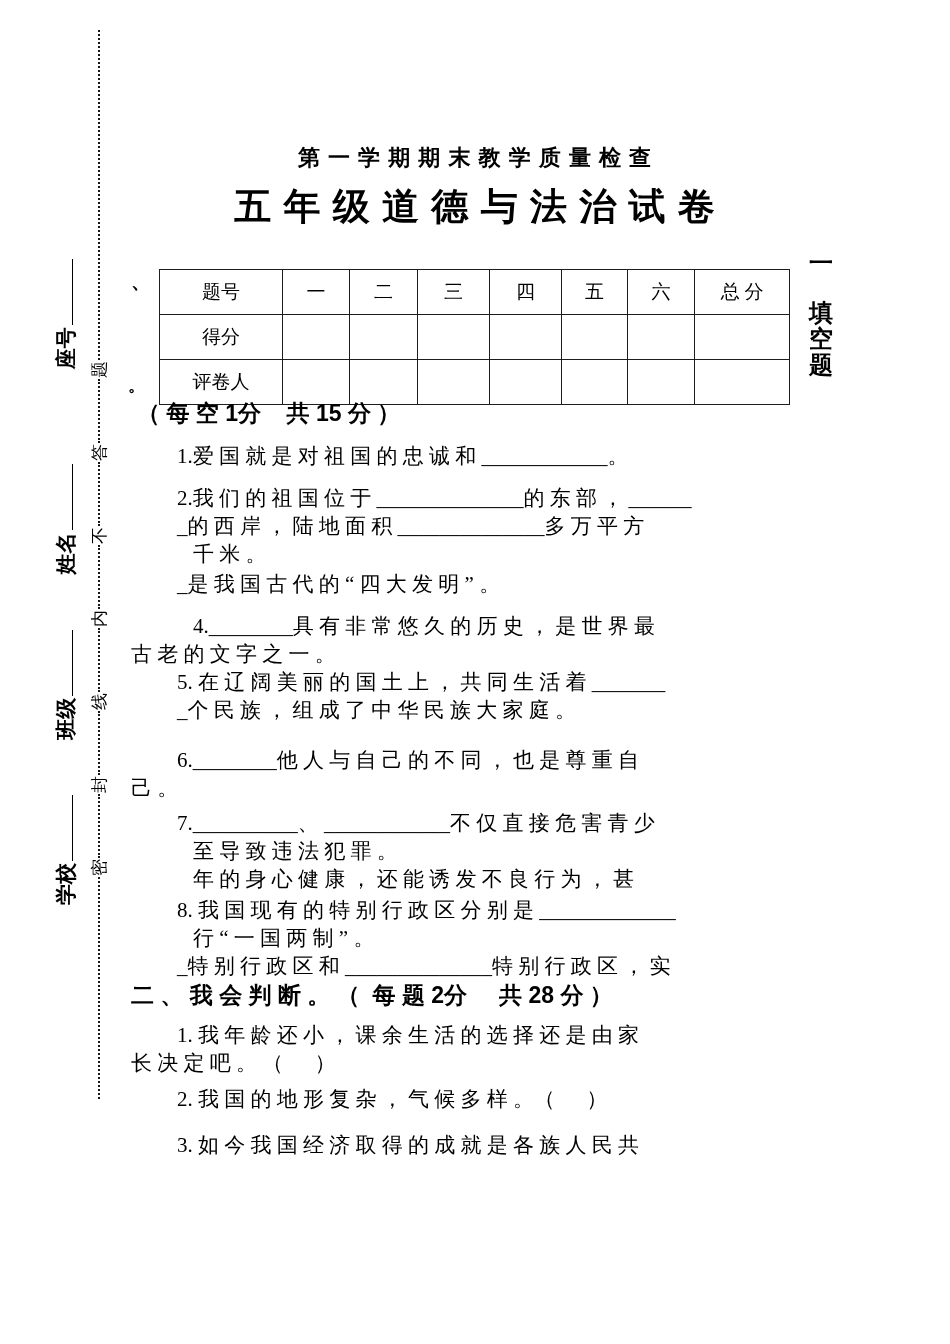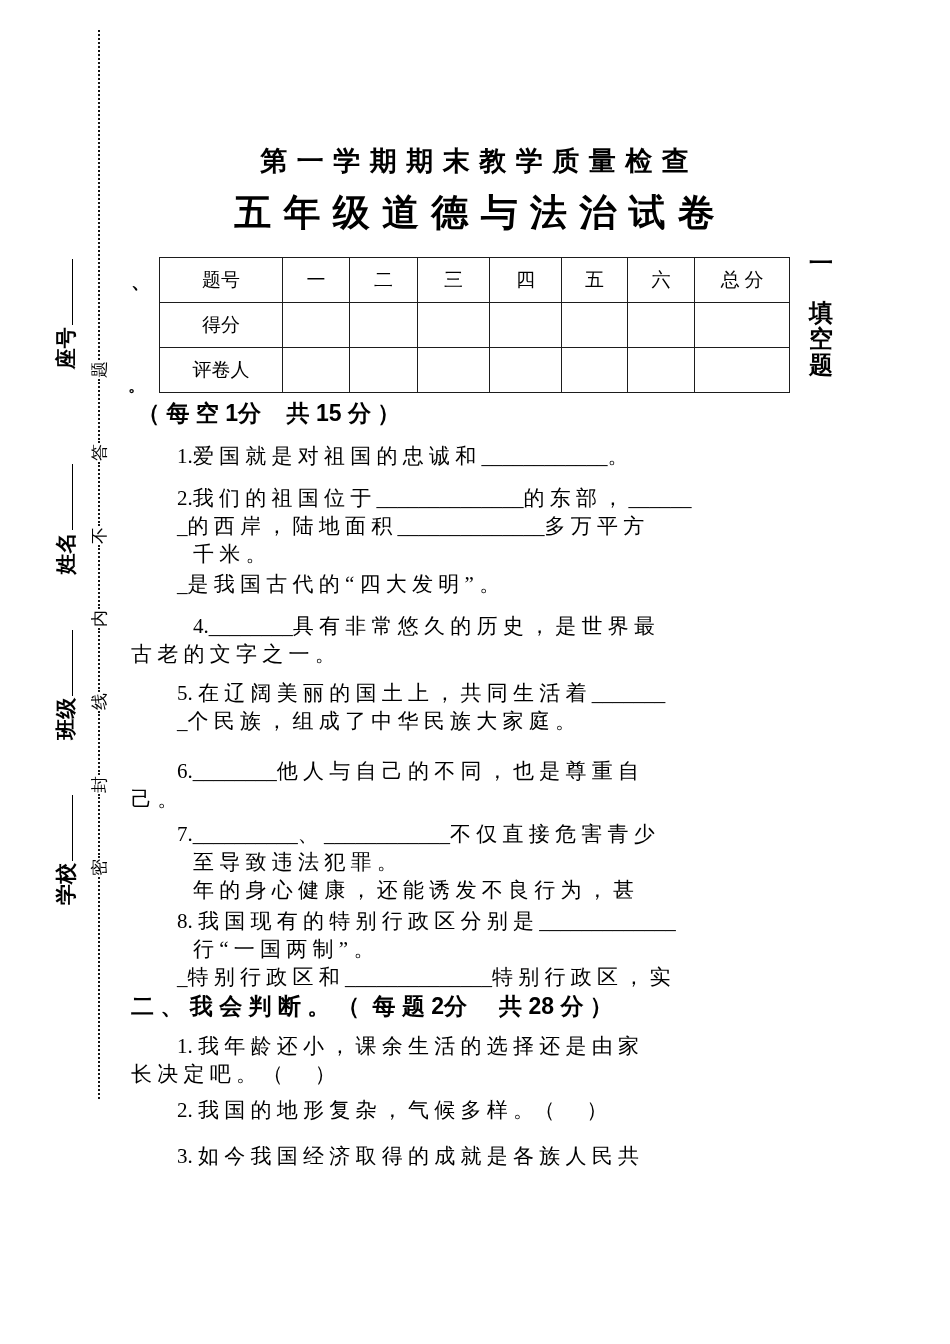--- a/index.html
+++ b/index.html
@@ -26,25 +26,25 @@
                   font-size:21px; font-weight:bold; white-space:nowrap; }
   .fld { display:inline-block; }
   .fld .blank { display:inline-block; width:66px; height:22px;
                 border-bottom:1.7px solid #000; margin-left:2px; }
   .g50 { margin-right:50px; }
   .g90 { margin-right:90px; }
 
   
   .titles { position:absolute; top:143px; left:0; width:950px; text-align:center;
             font-family:"Liberation Sans","DejaVu Sans",sans-serif; font-weight:bold; }
-  .title1 { font-size:27px; letter-spacing:1px; white-space:pre-wrap; }
+  .title1 { font-size:22px; letter-spacing:1px; white-space:pre-wrap; }
   .title2 { font-size:37px; margin-top:9px; letter-spacing:1px; white-space:pre-wrap; }
 
   
-  .score-table { position:absolute; left:159px; top:257px;
+  .score-table { position:absolute; left:159px; top:269px;
                  border-collapse:collapse; table-layout:fixed; }
   .score-table td { border:1.6px solid #1d1d1d; height:44px; text-align:center;
                     vertical-align:middle; font-size:19px; padding:0; white-space:pre-wrap; }
 
   
   .vert-head { position:absolute; left:806px; top:250px; width:30px; text-align:center;
                font-family:"Liberation Sans","DejaVu Sans",sans-serif; font-weight:bold; }
   .v-num   { font-size:24px; line-height:26px; }
   .v-title { margin-top:24px; width:30px; font-size:24px; line-height:26px;
              word-break:break-all; }
@@ -167,21 +167,21 @@
 
     <div class="q" style="margin-top:2px">
       <div class="line ind">_是 我 国 古 代 的 “ 四 大 发 明 ” 。</div>
     </div>
 
     <div class="q" style="margin-top:14px">
       <div class="line ind2">4.________具 有 非 常 悠 久 的 历 史 ， 是 世 界 最</div>
       <div class="line">古 老 的 文 字 之 一 。</div>
     </div>
 
-    <div class="q" style="margin-top:11px">
+    <div class="q" style="margin-top:0">
       <div class="line ind">5. 在 辽 阔 美 丽 的 国 土 上 ， 共 同 生 活 着 _______</div>
       <div class="line ind">_个 民 族 ， 组 成 了 中 华 民 族 大 家 庭 。</div>
     </div>
 
     <div class="q" style="margin-top:22px">
       <div class="line ind">6.________他 人 与 自 己 的 不 同 ， 也 是 尊 重 自</div>
       <div class="line">己 。</div>
     </div>
 
     <div class="q" style="margin-top:7px">

